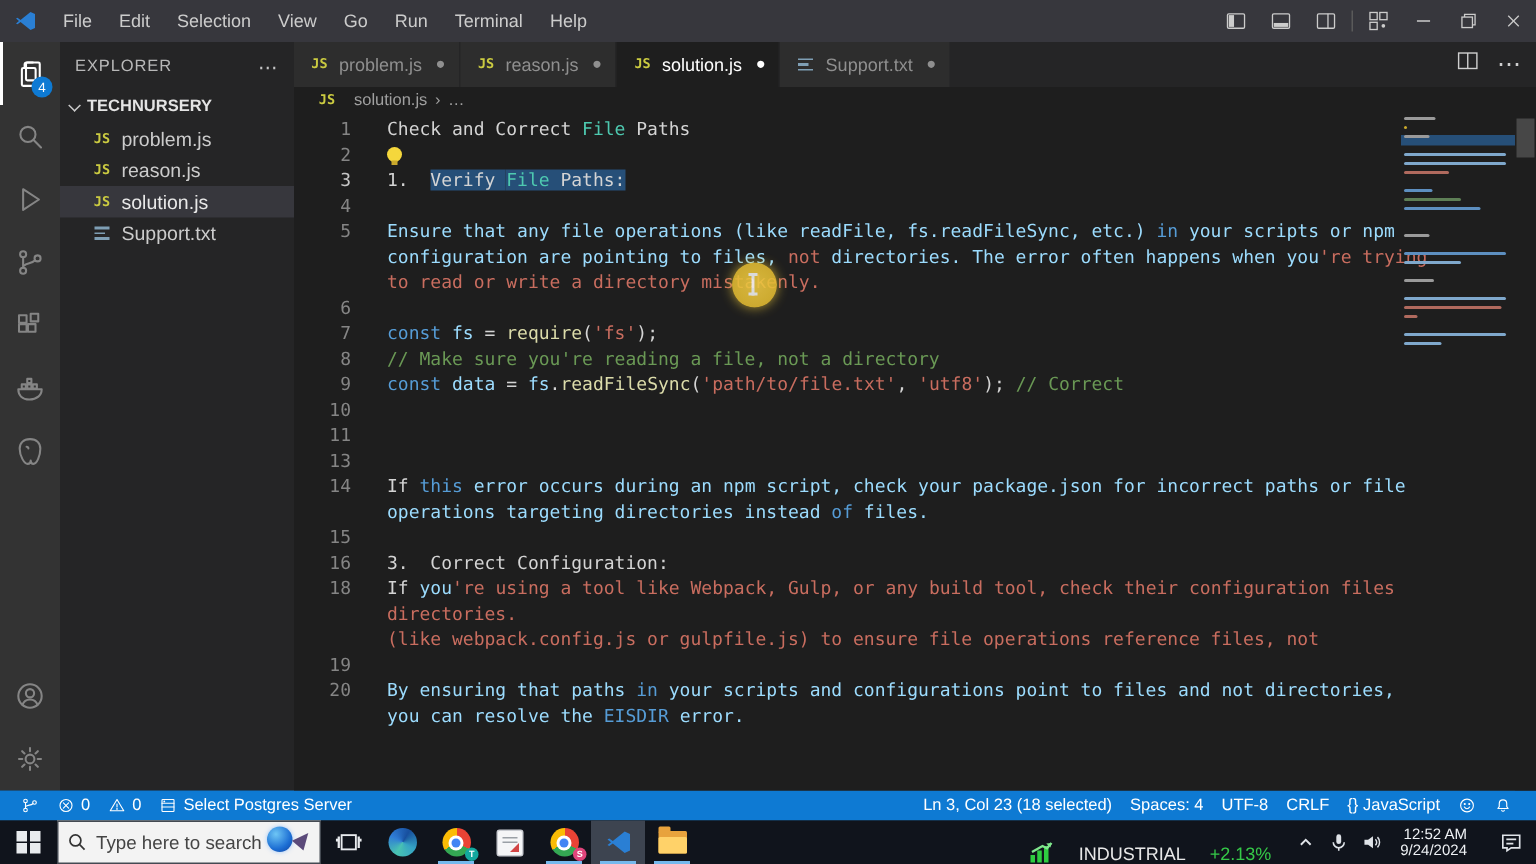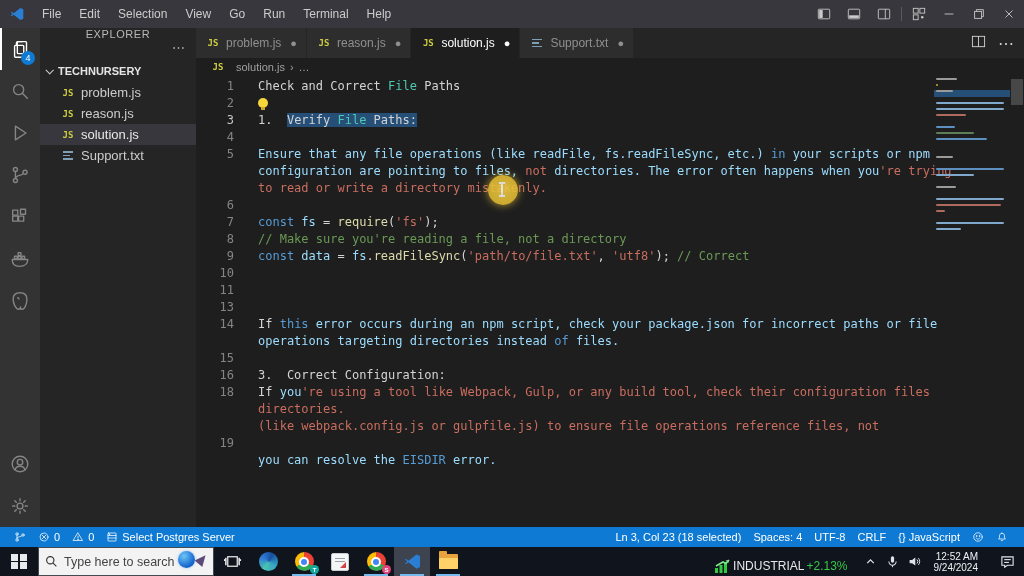--- a/index.html
+++ b/index.html
@@ -24,21 +24,21 @@
   
   .activitybar { width:40px; background:#333333; display:flex; flex-direction:column; align-items:center; flex:none; }
   .act-item { width:40px; height:42px; display:flex; align-items:center; justify-content:center; color:#858585; position:relative; }
   .act-item.active { color:#ffffff; border-left:2px solid #ffffff; }
   .act-item svg { width:22px; height:22px; }
   .act-badge { position:absolute; right:5px; bottom:5px; background:#0e7ad3; color:#fff; font-size:9px; min-width:14px; height:14px; border-radius:8px; display:flex; align-items:center; justify-content:center; padding:0 2px;}
   .act-spacer { flex:1; }
 
   
   .sidebar { width:156px; background:#252526; color:#cccccc; display:flex; flex-direction:column; flex:none; font-size:12px;}
-  .sb-head { height:32px; display:flex; align-items:center; padding:0 10px; font-size:11px; letter-spacing:.6px; color:#b8b8b8;flex-direction:column;}
+  .sb-head { height:32px; display:flex; align-items:center; padding:0 10px; font-size:11px; letter-spacing:.6px; color:#b8b8b8;}
   .sb-head .dots { margin-left:auto; color:#c5c5c5; letter-spacing:1px; font-size:13px;}
   .sb-ws { height:22px; display:flex; align-items:center; font-weight:bold; font-size:11px; color:#e4e4e4; padding-left:4px;}
   .chev { width:6px; height:6px; border-right:1.4px solid #cccccc; border-bottom:1.4px solid #cccccc; display:inline-block; margin:0 6px 0 2px; flex:none;}
   .chev.down { transform:rotate(45deg) translateY(-1px); }
   .chev.right { transform:rotate(-45deg); }
   .sb-file { height:21px; display:flex; align-items:center; padding-left:20px; font-size:13px; color:#cccccc; cursor:default;}
   .sb-file.selected { background:#37373d; color:#e8e8e8; }
   .fic { width:16px; flex:none; margin-right:5px; display:inline-flex; align-items:center; justify-content:center;}
   .js-badge { font-size:9px; font-weight:bold; color:#cbcb41; font-family:"DejaVu Sans Mono",monospace;}
   .txt-ic { display:inline-block; width:10px; }
@@ -115,21 +115,21 @@
   .chrome-disc:after { content:""; position:absolute; left:6.5px; top:6.5px; width:6px; height:6px; background:#4285f4; border-radius:50%;}
   .app-badge { position:absolute; right:3px; bottom:2px; width:9px; height:9px; border-radius:50%; color:#fff; font-size:6px; font-weight:bold; display:flex; align-items:center; justify-content:center; z-index:2;}
   .notes-ic { width:18px; height:18px; background:#f5f6f7; border-radius:2px; position:relative; border:1px solid #c9ccd1;}
   .notes-ic:before { content:""; position:absolute; left:3px; top:4px; right:3px; height:1.5px; background:#9aa0a6; box-shadow:0 3px 0 #9aa0a6;}
   .notes-ic:after { content:""; position:absolute; right:2px; bottom:2px; width:0; height:0; border-left:6px solid transparent; border-bottom:6px solid #d24545;}
   .folder-ic { width:19px; height:15px; position:relative; }
   .folder-ic .back { position:absolute; inset:0; background:#e8a33d; border-radius:1px;}
   .folder-ic .back:before { content:""; position:absolute; left:0; top:-3px; width:8px; height:4px; background:#e8a33d; border-radius:1px 1px 0 0;}
   .folder-ic .front { position:absolute; left:0; bottom:0; width:19px; height:11px; background:#ffd269; border-radius:1px;}
   .tb-fill { flex:1; }
-  .tb-stock { display:flex; align-items:flex-start; gap:2px; padding:12px 8px; color:#e8e8e8; font-size:12px;}
+  .tb-stock { display:flex; align-items:flex-end; gap:16px; padding:0 8px; color:#e8e8e8; font-size:12px;}
   .stock-up { color:#35c948; }
   .tb-tray { display:flex; align-items:center; gap:9px; padding:0 8px; color:#dfe3e8;}
   .tb-tray svg { width:13px; height:13px; }
   .tb-clock { text-align:right; font-size:10px; color:#eef1f4; line-height:11px; padding:0 4px;}
   .tb-action { width:34px; display:flex; align-items:center; justify-content:center; color:#dfe3e8;}
 </style>
 </head>
 <body>
 
 <div id="app">
@@ -392,20 +392,21 @@
             <div class="crow"><span class="ln">11</span><span class="ctext"></span></div>
             <div class="crow"><span class="ln">13</span><span class="ctext"></span></div>
             <div class="crow"><span class="ln">14</span><span class="ctext"><span class="c-fg">If </span><span class="c-kw">this</span><span class="c-var"> error occurs during an npm script, check your package.json for incorrect paths or file</span></span></div>
             <div class="crow"><span class="ln"></span><span class="ctext"><span class="c-var">operations targeting directories instead </span><span class="c-kw">of</span><span class="c-var"> files.</span></span></div>
             <div class="crow"><span class="ln">15</span><span class="ctext"></span></div>
             <div class="crow"><span class="ln">16</span><span class="ctext"><span class="c-fg">3.  Correct Configuration:</span></span></div>
             <div class="crow"><span class="ln">18</span><span class="ctext"><span class="c-fg">If </span><span class="c-var">you</span><span class="c-str">'re using a tool like Webpack, Gulp, or any build tool, check their configuration files</span></span></div>
             <div class="crow"><span class="ln"></span><span class="ctext"><span class="c-str">directories.</span></span></div>
             <div class="crow"><span class="ln"></span><span class="ctext"><span class="c-str">(like webpack.config.js or gulpfile.js) to ensure file operations reference files, not</span></span></div>
             <div class="crow"><span class="ln">19</span><span class="ctext"></span></div>
+            <div class="crow"><span class="ln">20</span><span class="ctext"><span class="c-var">By ensuring that paths </span><span class="c-kw">in</span><span class="c-var"> your scripts and configurations point to files and not directories,</span></span></div>
             <div class="crow"><span class="ln"></span><span class="ctext"><span class="c-var">you can resolve the </span><span class="c-kw">EISDIR</span><span class="c-var"> error.</span></span></div>
           </div>
         <div class="minimap" id="minimap">
             <div class="mm-row" style="width: 21px; background: rgb(154, 154, 154); position: relative; z-index: 1;"></div>
             <div class="mm-row" style="width: 1.5px; background: rgb(201, 169, 44); position: relative; z-index: 1;"></div>
             <div class="mm-sel" style="top: 12px;"></div>
             <div class="mm-row" style="width: 16.5px; background: rgb(154, 154, 154); position: relative; z-index: 1;"></div>
             <div class="mm-row" style="width: 0px; background: transparent; position: relative; z-index: 1;"></div>
             <div class="mm-row" style="width: 68px; background: rgb(127, 168, 204); position: relative; z-index: 1;"></div>
             <div class="mm-row" style="width: 68px; background: rgb(127, 168, 204); position: relative; z-index: 1;"></div>

